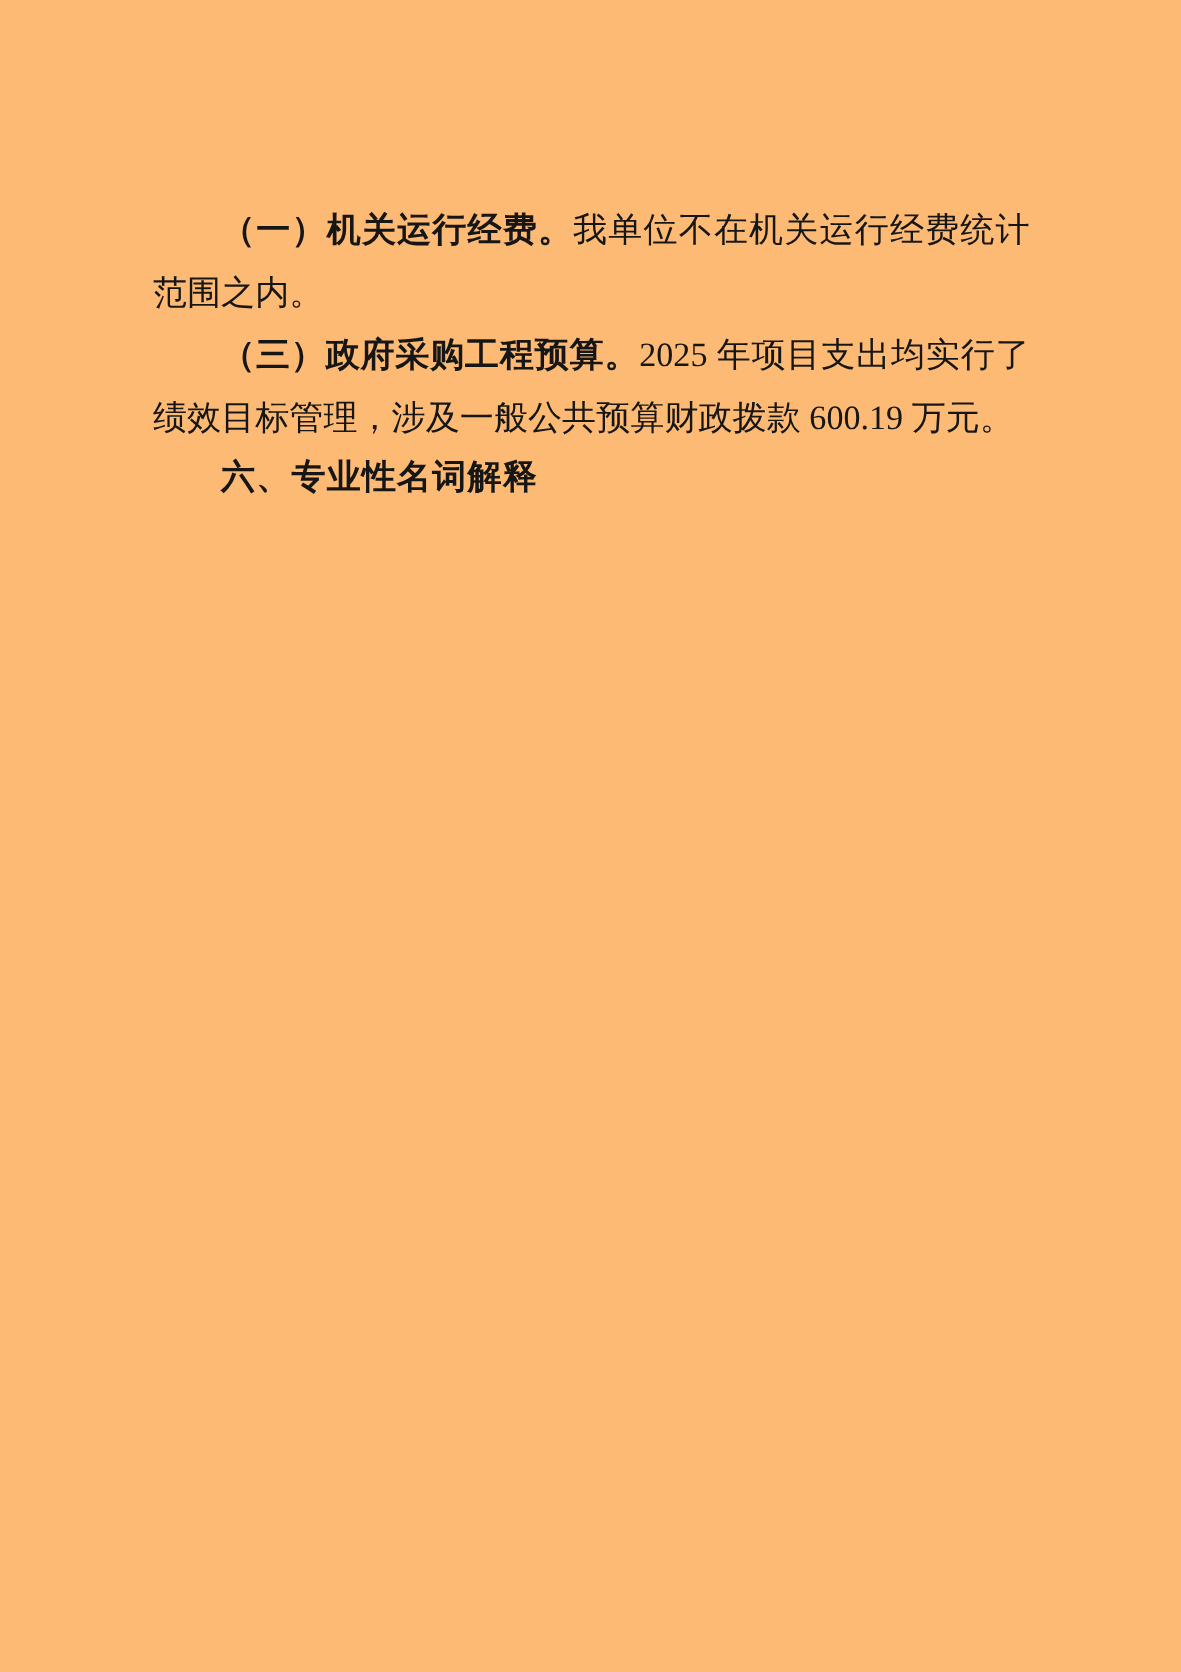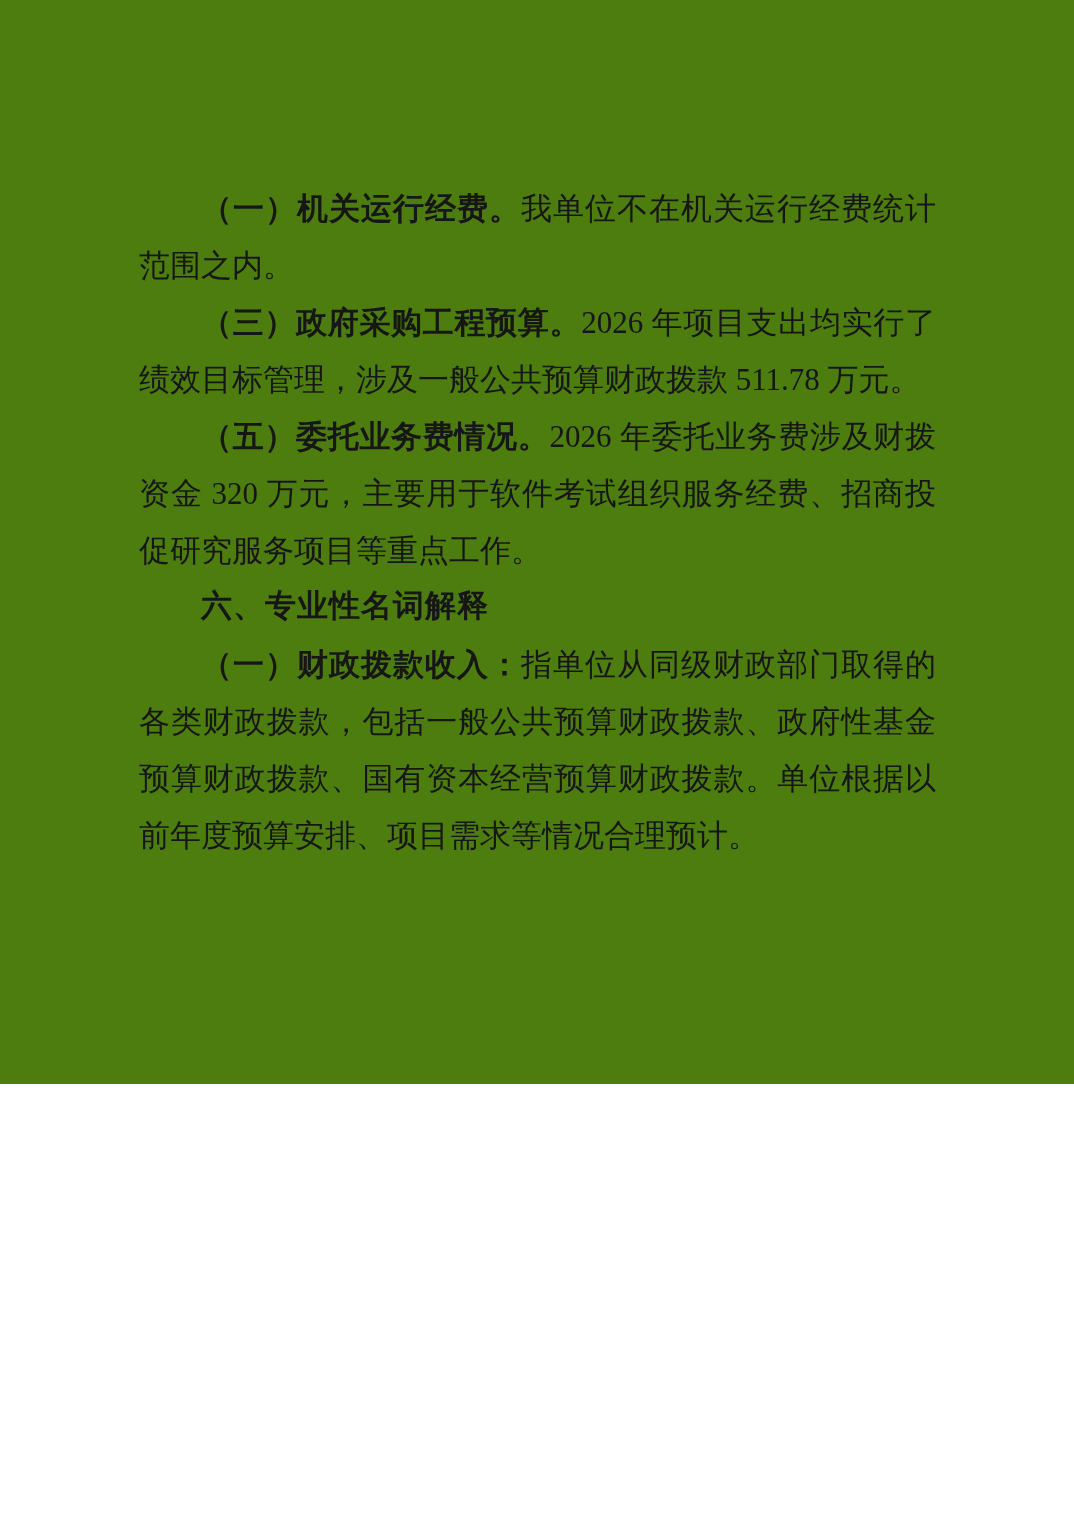--- a/index.html
+++ b/index.html
@@ -3,24 +3,24 @@
 <meta charset="utf-8">
 <style>
   html, body {
     margin: 0;
     padding: 0;
     background: #ffffff;
   }
   .page {
     position: relative;
     width: 1074px;
-    height: 1084px;
+    height: 1520px;
     box-sizing: border-box;
     margin: 0 auto;
-    background: #4d7c0f;
+    background: #fdba74;
     color: #161616;
     padding: 180px 138px 0 139px;
     overflow: hidden;
     font-family: "Liberation Serif", "DejaVu Serif", serif;
     font-size: 31px;
     line-height: 57px;
   }
   .para {
     margin: 0;
     text-align: justify;
@@ -42,22 +42,20 @@
   }
 </style>
 </head>
 <body>
 
 <div class="page">
 
   <p class="para"><span class="lead">（一）机关运行经费。</span><span class="body-text">我单位不在机关运行经费统计范围之内。</span></p>
 
 
-  <p class="para"><span class="lead">（三）政府采购工程预算。</span><span class="body-text">2026 年项目支出均实行了绩效目标管理，涉及一般公共预算财政拨款 511.78 万元。</span></p>
+  <p class="para"><span class="lead">（三）政府采购工程预算。</span><span class="body-text">2025 年项目支出均实行了绩效目标管理，涉及一般公共预算财政拨款 600.19 万元。</span></p>
 
 
-  <p class="para"><span class="lead">（五）委托业务费情况。</span><span class="body-text">2026 年委托业务费涉及财拨资金 320 万元，主要用于软件考试组织服务经费、招商投促研究服务项目等重点工作。</span></p>
 
   <h2 class="section-heading">六、专业性名词解释</h2>
 
-  <p class="para"><span class="lead">（一）财政拨款收入：</span><span class="body-text">指单位从同级财政部门取得的各类财政拨款，包括一般公共预算财政拨款、政府性基金预算财政拨款、国有资本经营预算财政拨款。单位根据以前年度预算安排、项目需求等情况合理预计。</span></p>
 
 </div>
 
 </body></html>

